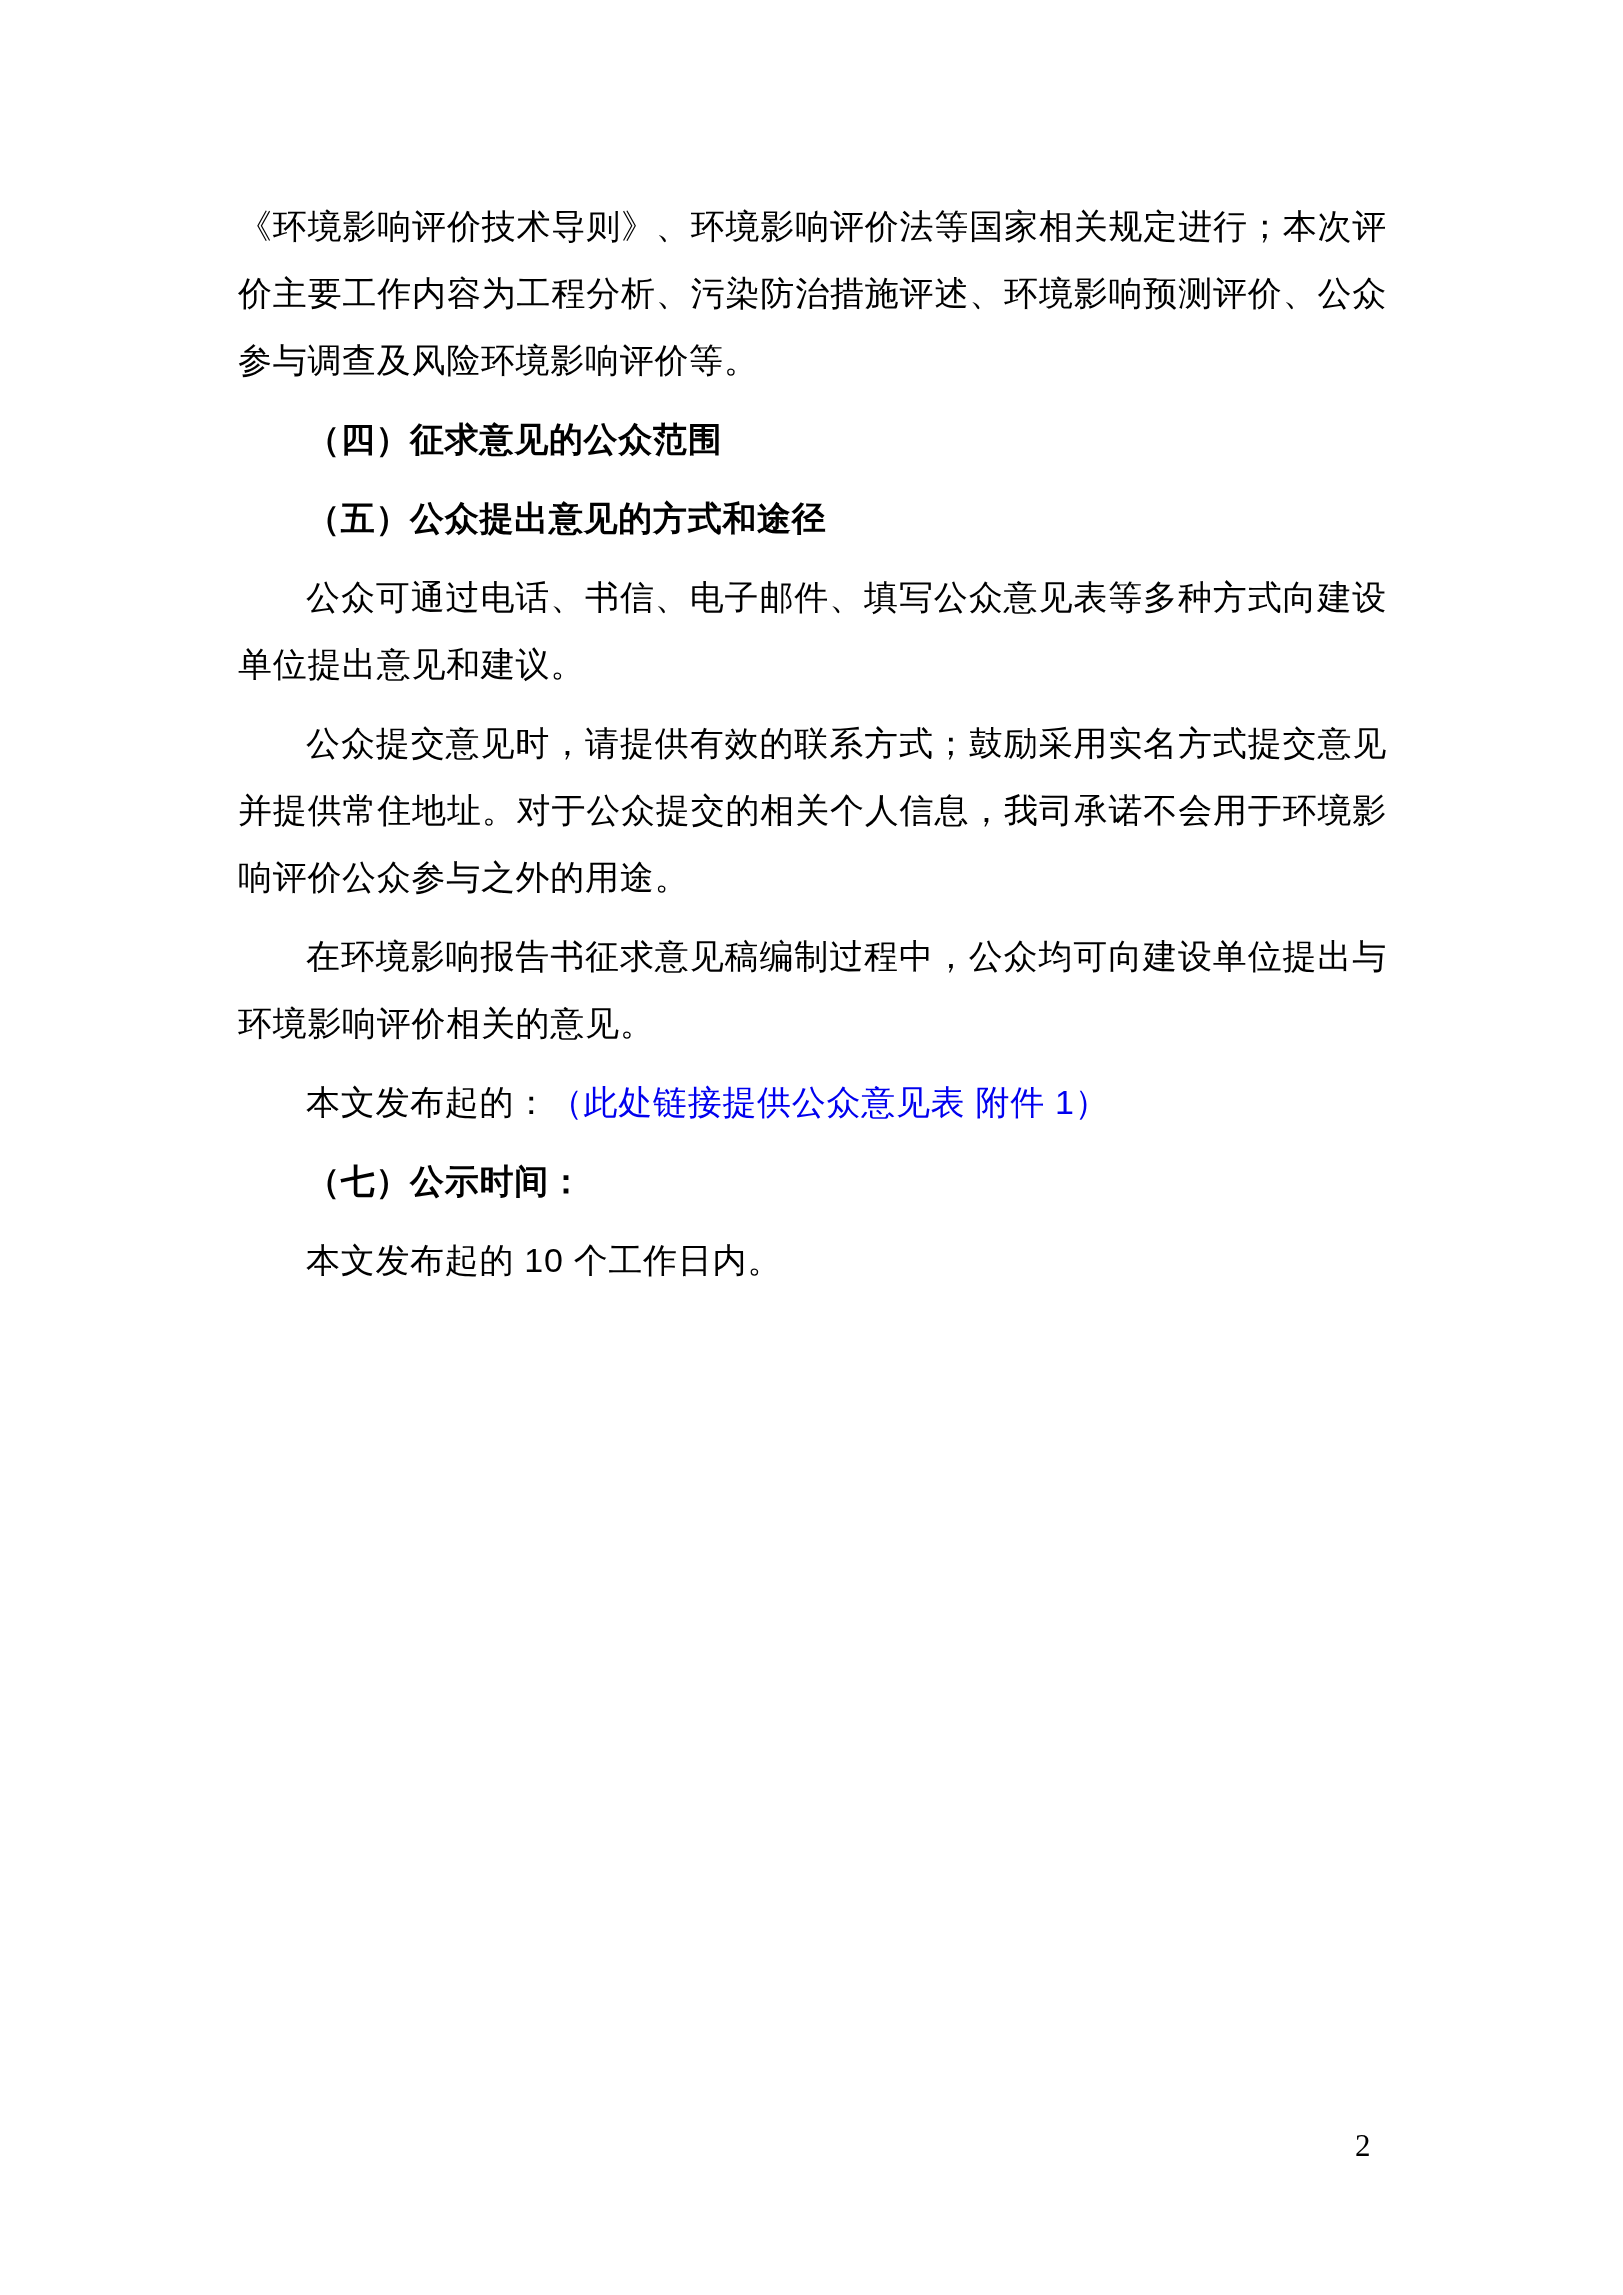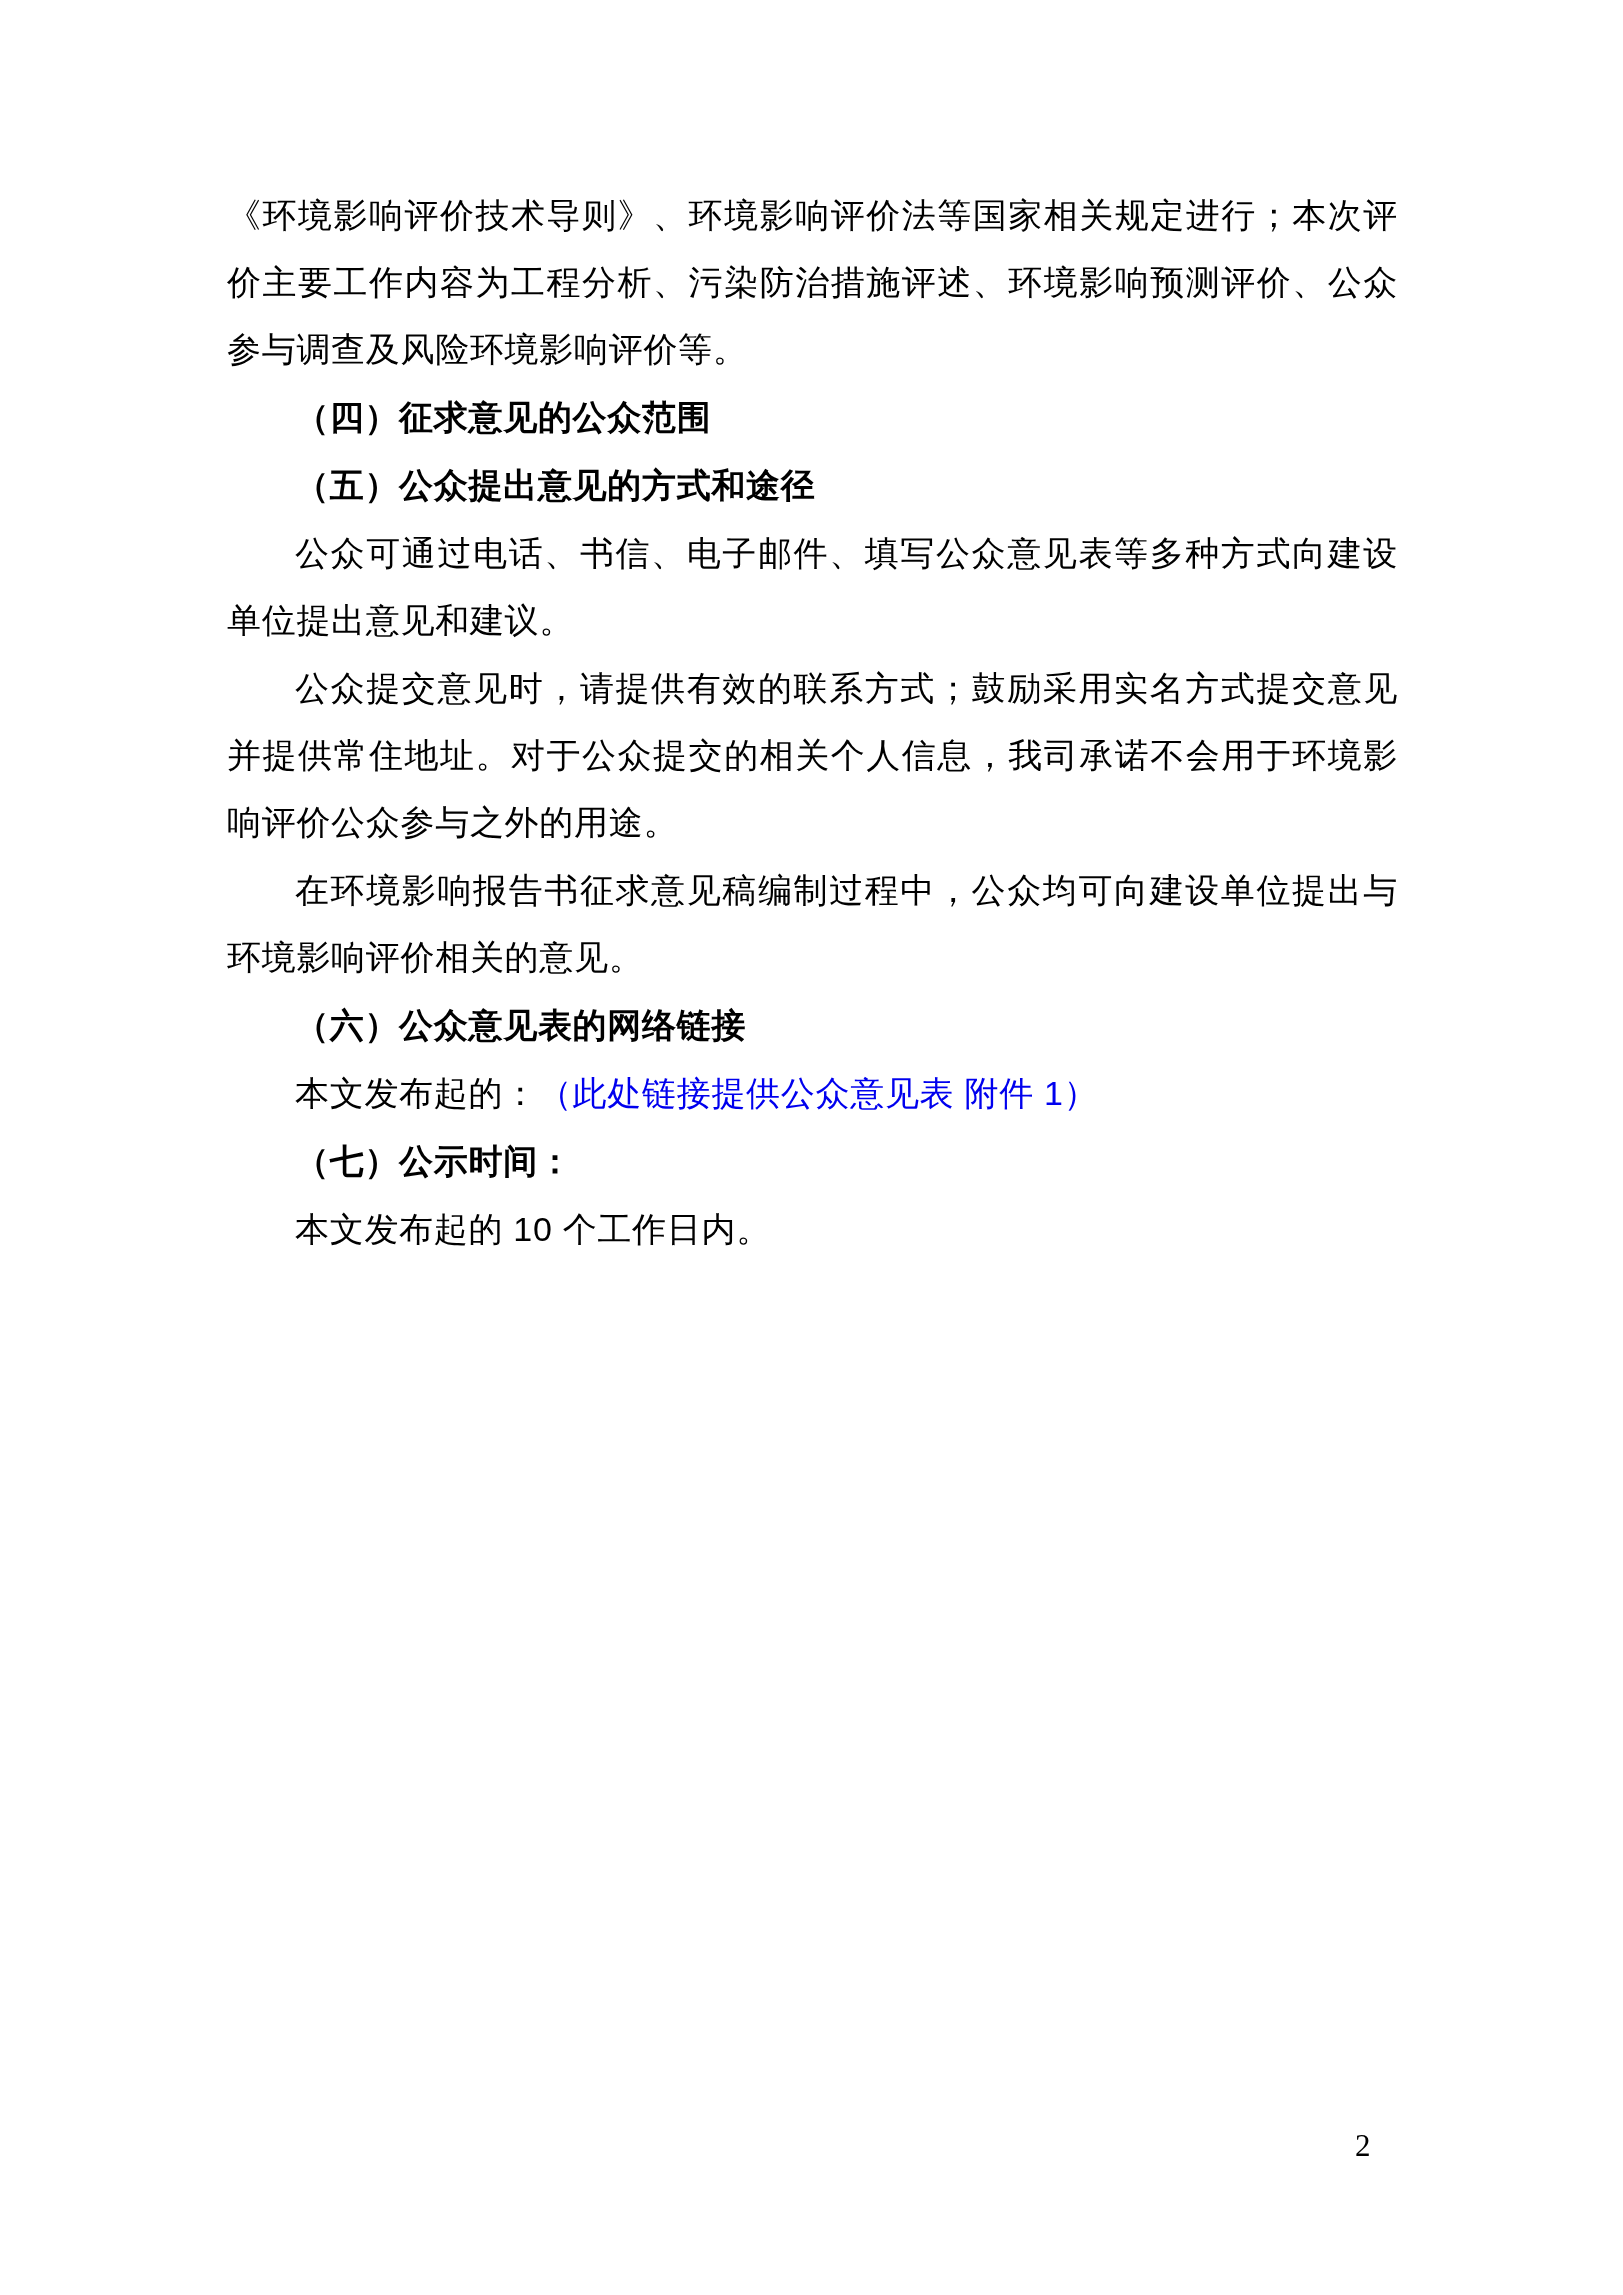--- a/index.html
+++ b/index.html
@@ -22,21 +22,21 @@
     left: 226px;
     top: 181px;
     width: 1173px;
     font-size: 34px;
     line-height: 67px;
     text-align: justify;
     text-justify: inter-ideograph;
     letter-spacing: 0.7px;
   }
   .content p, .content .heading {
-    margin: 1px;
+    margin: 12px;
     padding: 0;
   }
   .para {
     text-indent: 2em;
   }
   .para.no-indent {
     text-indent: 0;
   }
   .heading {
     text-indent: 2em;
@@ -70,21 +70,20 @@
 
 
     <div class="heading">（五）公众提出意见的方式和途径</div>
 
     <p class="para">公众可通过电话、书信、电子邮件、填写公众意见表等多种方式向建设单位提出意见和建议。</p>
 
     <p class="para">公众提交意见时，请提供有效的联系方式；鼓励采用实名方式提交意见并提供常住地址。对于公众提交的相关个人信息，我司承诺不会用于环境影响评价公众参与之外的用途。</p>
 
     <p class="para">在环境影响报告书征求意见稿编制过程中，公众均可向建设单位提出与环境影响评价相关的意见。</p>
 
-    <div class="heading">（六）公众意见表的网络链接</div>
 
     <p class="para">
       <span>本文发布起的：</span><a class="doc-link">（此处链接提供公众意见表 附件 1）</a>
     </p>
 
     <div class="heading">（七）公示时间：</div>
 
     <p class="para">本文发布起的 10 个工作日内。</p>
 
   </div>

